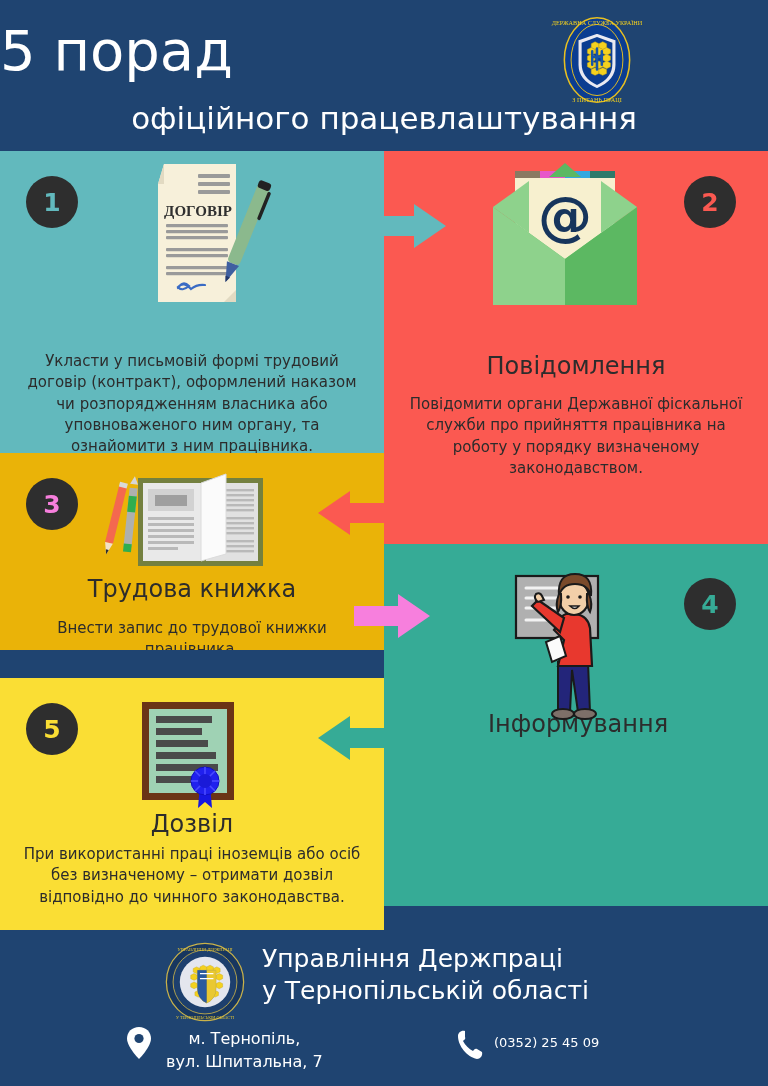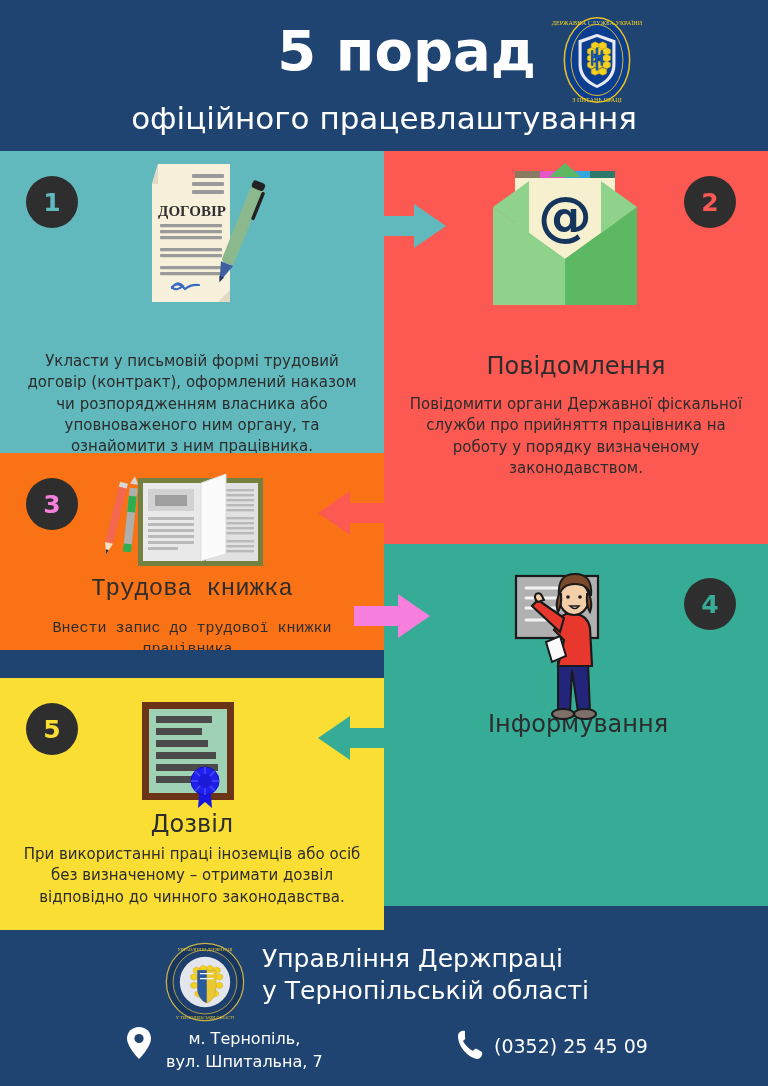--- a/index.html
+++ b/index.html
@@ -10,39 +10,39 @@
   }
   .page { position: relative; width: 768px; height: 1086px; }
 
   
   .header {
     position: absolute; left: 0; top: 0; width: 768px; height: 151px;
     background: #1f4471;
   }
   .header-title {
     position: absolute; left: 0; top: 18px; width: 624px;
-    text-align: right; color: #ffffff;
-    font-size: 56px; font-weight: 700; letter-spacing: 0px;
+    text-align: left; color: #ffffff;
+    font-size: 56px; font-weight: 400; letter-spacing: 0px;
     padding-right: 88px;
   }
   .header-sub {
     position: absolute; left: 0; top: 100px; width: 768px;
     text-align: center; color: #ffffff;
     font-size: 31px; font-weight: 400;
   }
   .emblem-top {
     position: absolute; left: 549px; top: 12px;
     width: 96px; height: 96px;
   }
 
   
   .panel { position: absolute; overflow: hidden; }
   .p1 { left: 0;   top: 151px; width: 384px; height: 302px; background: #62b9bd; }
   .p2 { left: 384px; top: 151px; width: 384px; height: 417px; background: #fb5951; }
-  .p3 { left: 0;   top: 453px; width: 384px; height: 197px; background: #f97316; font-family: Liberation Mono, monospace; }
+  .p3 { left: 0;   top: 453px; width: 384px; height: 197px; background: #eab308; }
   .p4 { left: 384px; top: 544px; width: 388px; height: 362px; background: #36ab96; }
   .p5 { left: 0;   top: 678px; width: 384px; height: 252px; background: #fade34; }
 
   .panel-title {
     position: absolute; left: 0; width: 100%;
     text-align: center; color: #2c2c2c;
     font-size: 24px; font-weight: 400; line-height: 1.1;
   }
   .panel-body {
     position: absolute; left: 0; width: 100%;
@@ -78,21 +78,21 @@
 
   
   .arrow { position: absolute; z-index: 5; }
   .a1 { left: 370px; top: 198px; }
   .a2 { left: 306px; top: 485px; }
   .a3 { left: 354px; top: 588px; }
   .a4 { left: 306px; top: 710px; }
 
   
   .icon-wrap { position: absolute; z-index: 4; }
-  .i1 { left: 122px; top: 160px; }
+  .i1 { left: 128px; top: 160px; }
   .i2 { left: 489px; top: 163px; }
   .i3 { left: 98px;  top: 468px; }
   .i4 { left: 508px; top: 570px; }
   .i5 { left: 138px; top: 698px; }
 
   
   .footer {
     position: absolute; left: 0; top: 930px; width: 768px; height: 156px;
     background: #1f4471;
   }
@@ -101,21 +101,21 @@
     position: absolute; left: 262px; top: 943px; width: 470px;
     color: #ffffff; font-size: 25px; line-height: 1.28; font-weight: 400;
   }
   .pin-icon  { position: absolute; left: 126px; top: 1026px; width: 26px; height: 34px; }
   .addr {
     position: absolute; left: 166px; top: 1028px; color: #ffffff;
     font-size: 16px; line-height: 1.42; text-align: center;
   }
   .phone-icon { position: absolute; left: 456px; top: 1030px; width: 28px; height: 30px; }
   .phone-num {
-    position: absolute; left: 494px; top: 1035px; color: #ffffff; font-size: 19px;
+    position: absolute; left: 494px; top: 1035px; color: #ffffff; font-size: 13px;
   }
 </style>
 </head>
 <body>
 
 <div class="page">
 
   <div class="header">
     <div class="header-title">5 порад</div>
     <div class="header-sub">офіційного працевлаштування</div>

